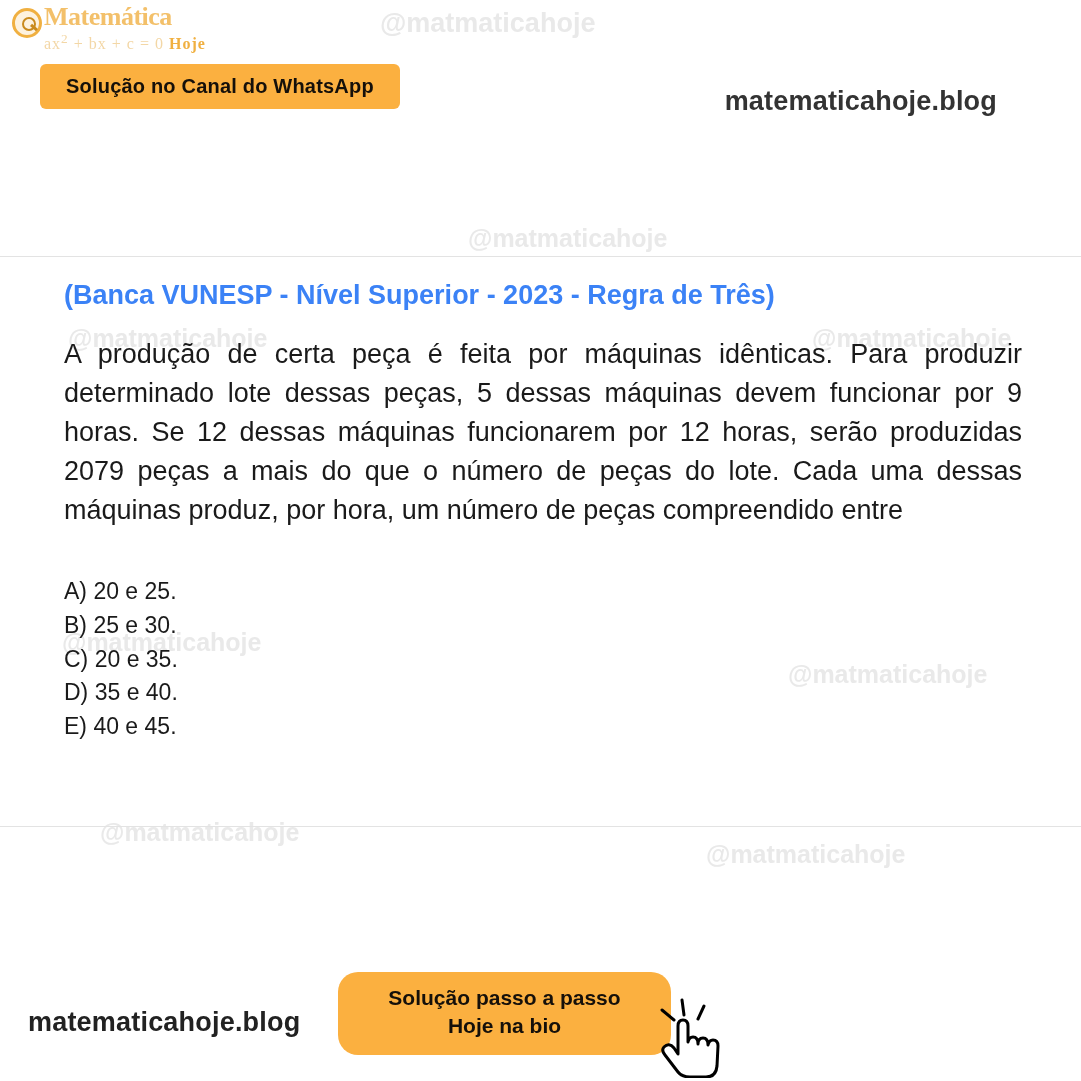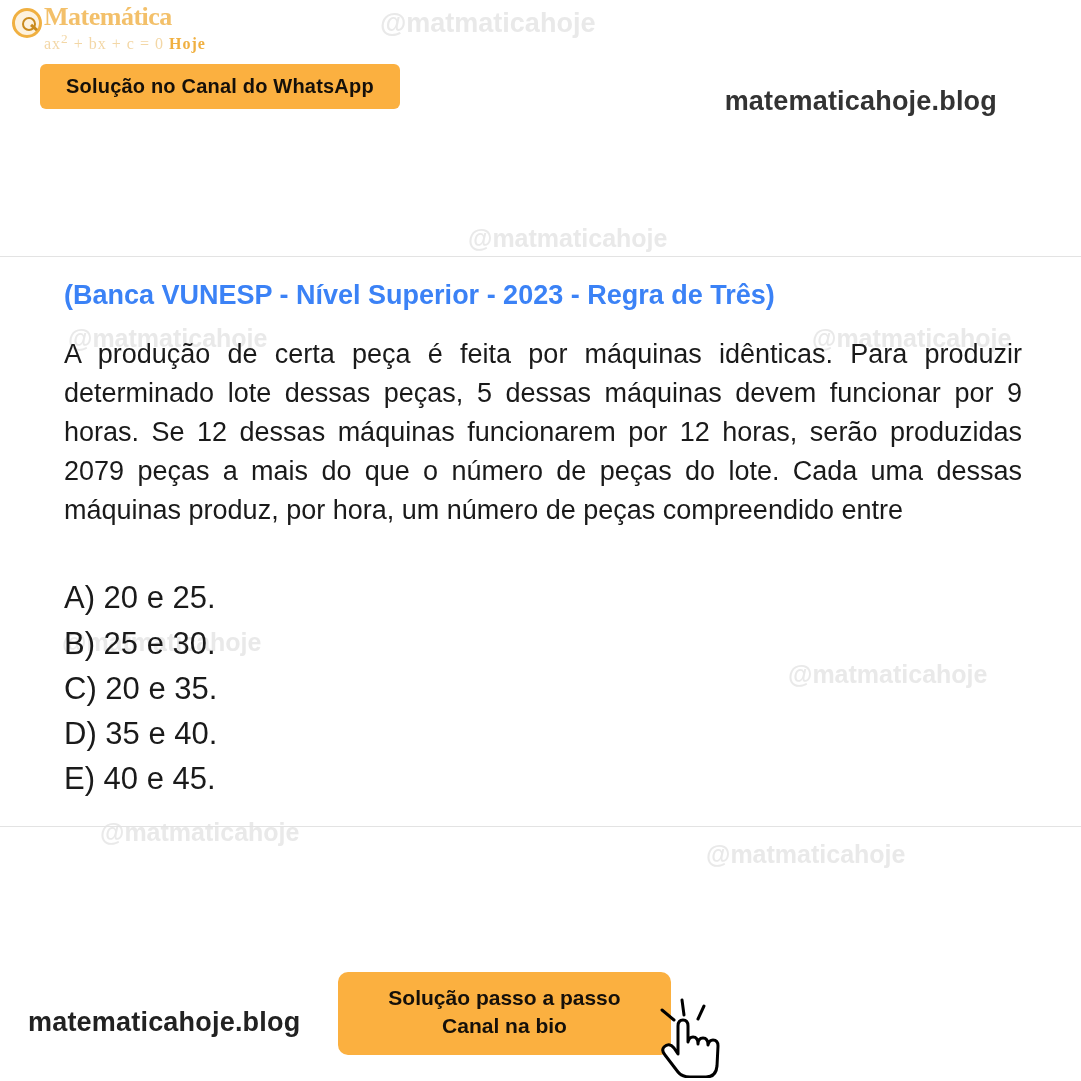--- a/index.html
+++ b/index.html
@@ -132,40 +132,40 @@
     font-size: 27px;
     color: #1a1a1a;
     line-height: 1.44;
     text-align: justify;
     text-justify: inter-word;
   }
   .options {
     margin-top: 46px;
   }
   .option {
-    font-size: 31px;
+    font-size: 23px;
     color: #1a1a1a;
     line-height: 1.46;
   }
 
   
   .site-bottom {
     position: absolute;
     left: 28px; top: 1007px;
     font-size: 27px;
     font-weight: 700;
     color: #222222;
     letter-spacing: 0.2px;
   }
   .pill-bottom {
     position: absolute;
     left: 338px; top: 972px;
     width: 333px;
     background: #fbb040;
-    border-radius: 10px;
+    border-radius: 20px;
     padding: 12px 10px 14px;
     text-align: center;
     color: #15100a;
     font-size: 21px;
     font-weight: 700;
     line-height: 1.35;
   }
   .cursor {
     position: absolute;
     left: 648px; top: 992px;
@@ -213,21 +213,21 @@
       <div class="option">C) 20 e 35.</div>
       <div class="option">D) 35 e 40.</div>
       <div class="option">E) 40 e 45.</div>
     </div>
   </div>
 
   <div class="site-bottom">matematicahoje.blog</div>
 
   <div class="pill-bottom">
     <div>Solução passo a passo</div>
-    <div>Canal na bio</div>
+    <div>Hoje na bio</div>
   </div>
 
   <svg class="cursor" viewBox="0 0 90 86">
     <g stroke="#000000" stroke-width="3" stroke-linecap="round" fill="none">
       <line x1="14" y1="18" x2="26" y2="28"></line>
       <line x1="34" y1="8" x2="36" y2="23"></line>
       <line x1="56" y1="14" x2="50" y2="27"></line>
     </g>
     <path d="M30 34 L30 62 L26 56 Q21 50 16 55 Q13 58 17 63 L30 80 Q34 85 42 85 L58 85 Q68 85 69 74 L70 54 Q70 48 65 48 Q61 48 60 53 Q60 46 55 46 Q50 46 50 52 Q50 45 45 45 Q41 45 40 50 L40 34 Q40 28 35 28 Q30 28 30 34 Z" fill="#ffffff" stroke="#000000" stroke-width="3" stroke-linejoin="round"></path>
   </svg>

